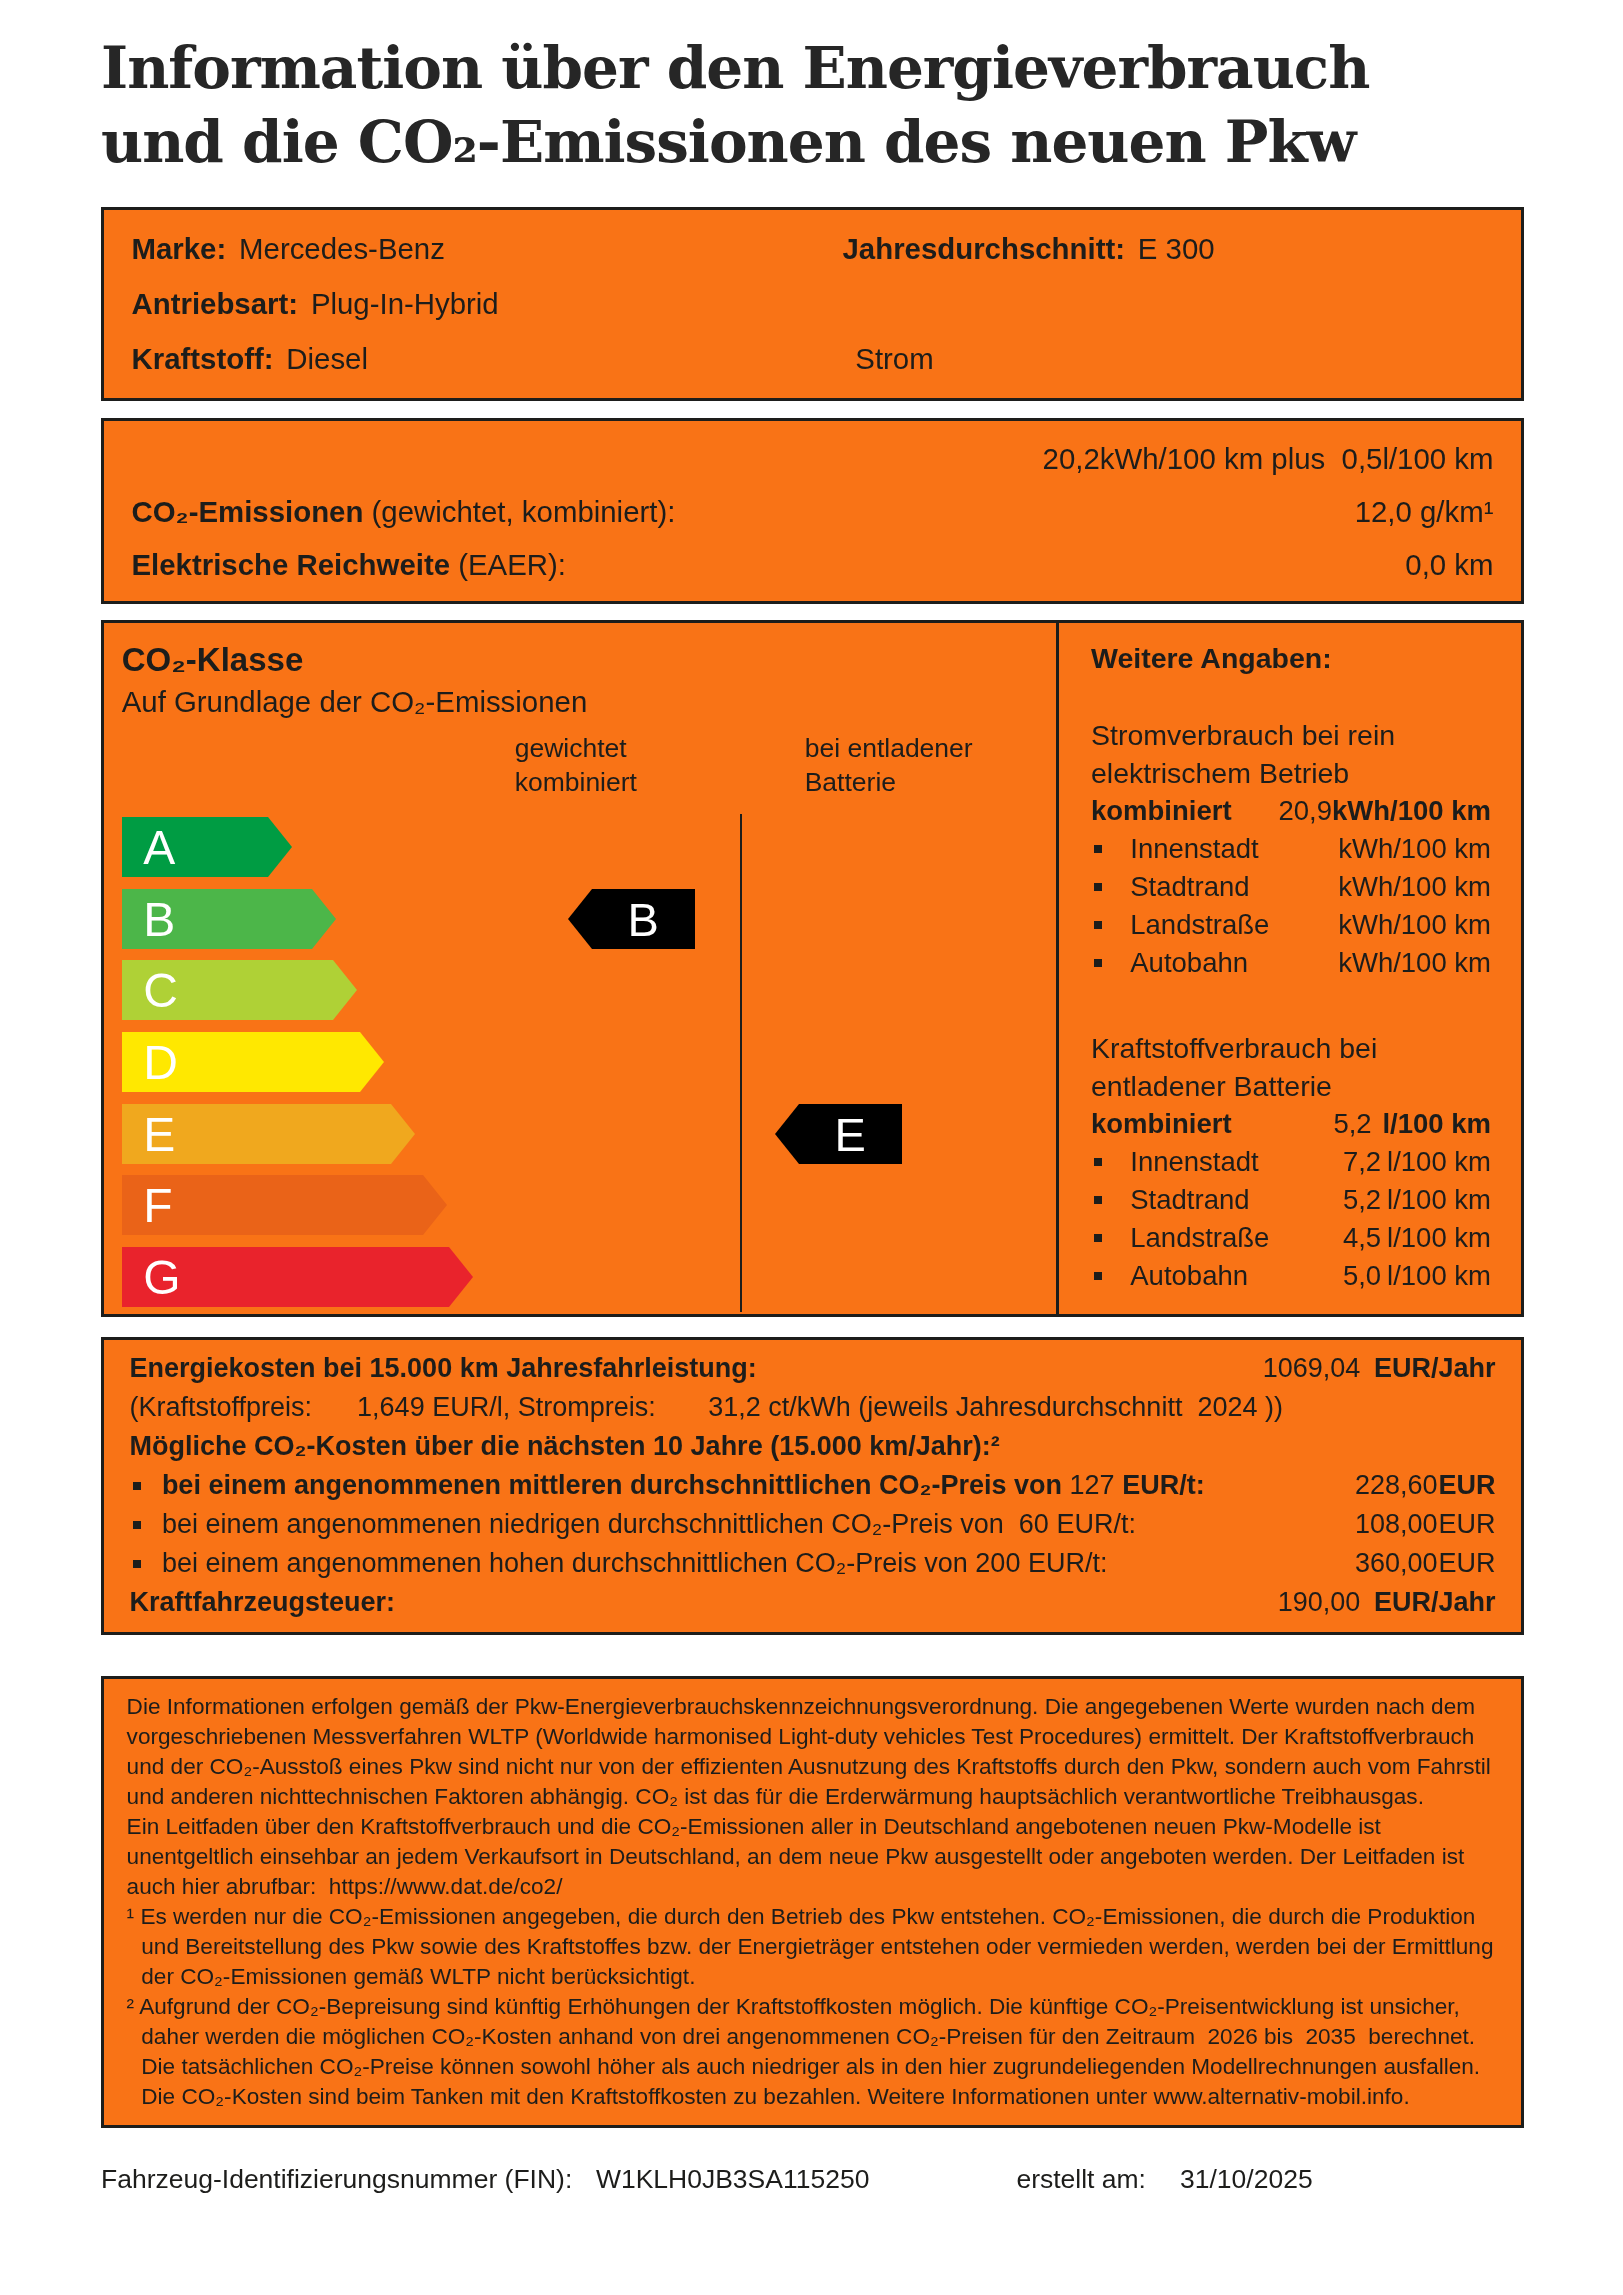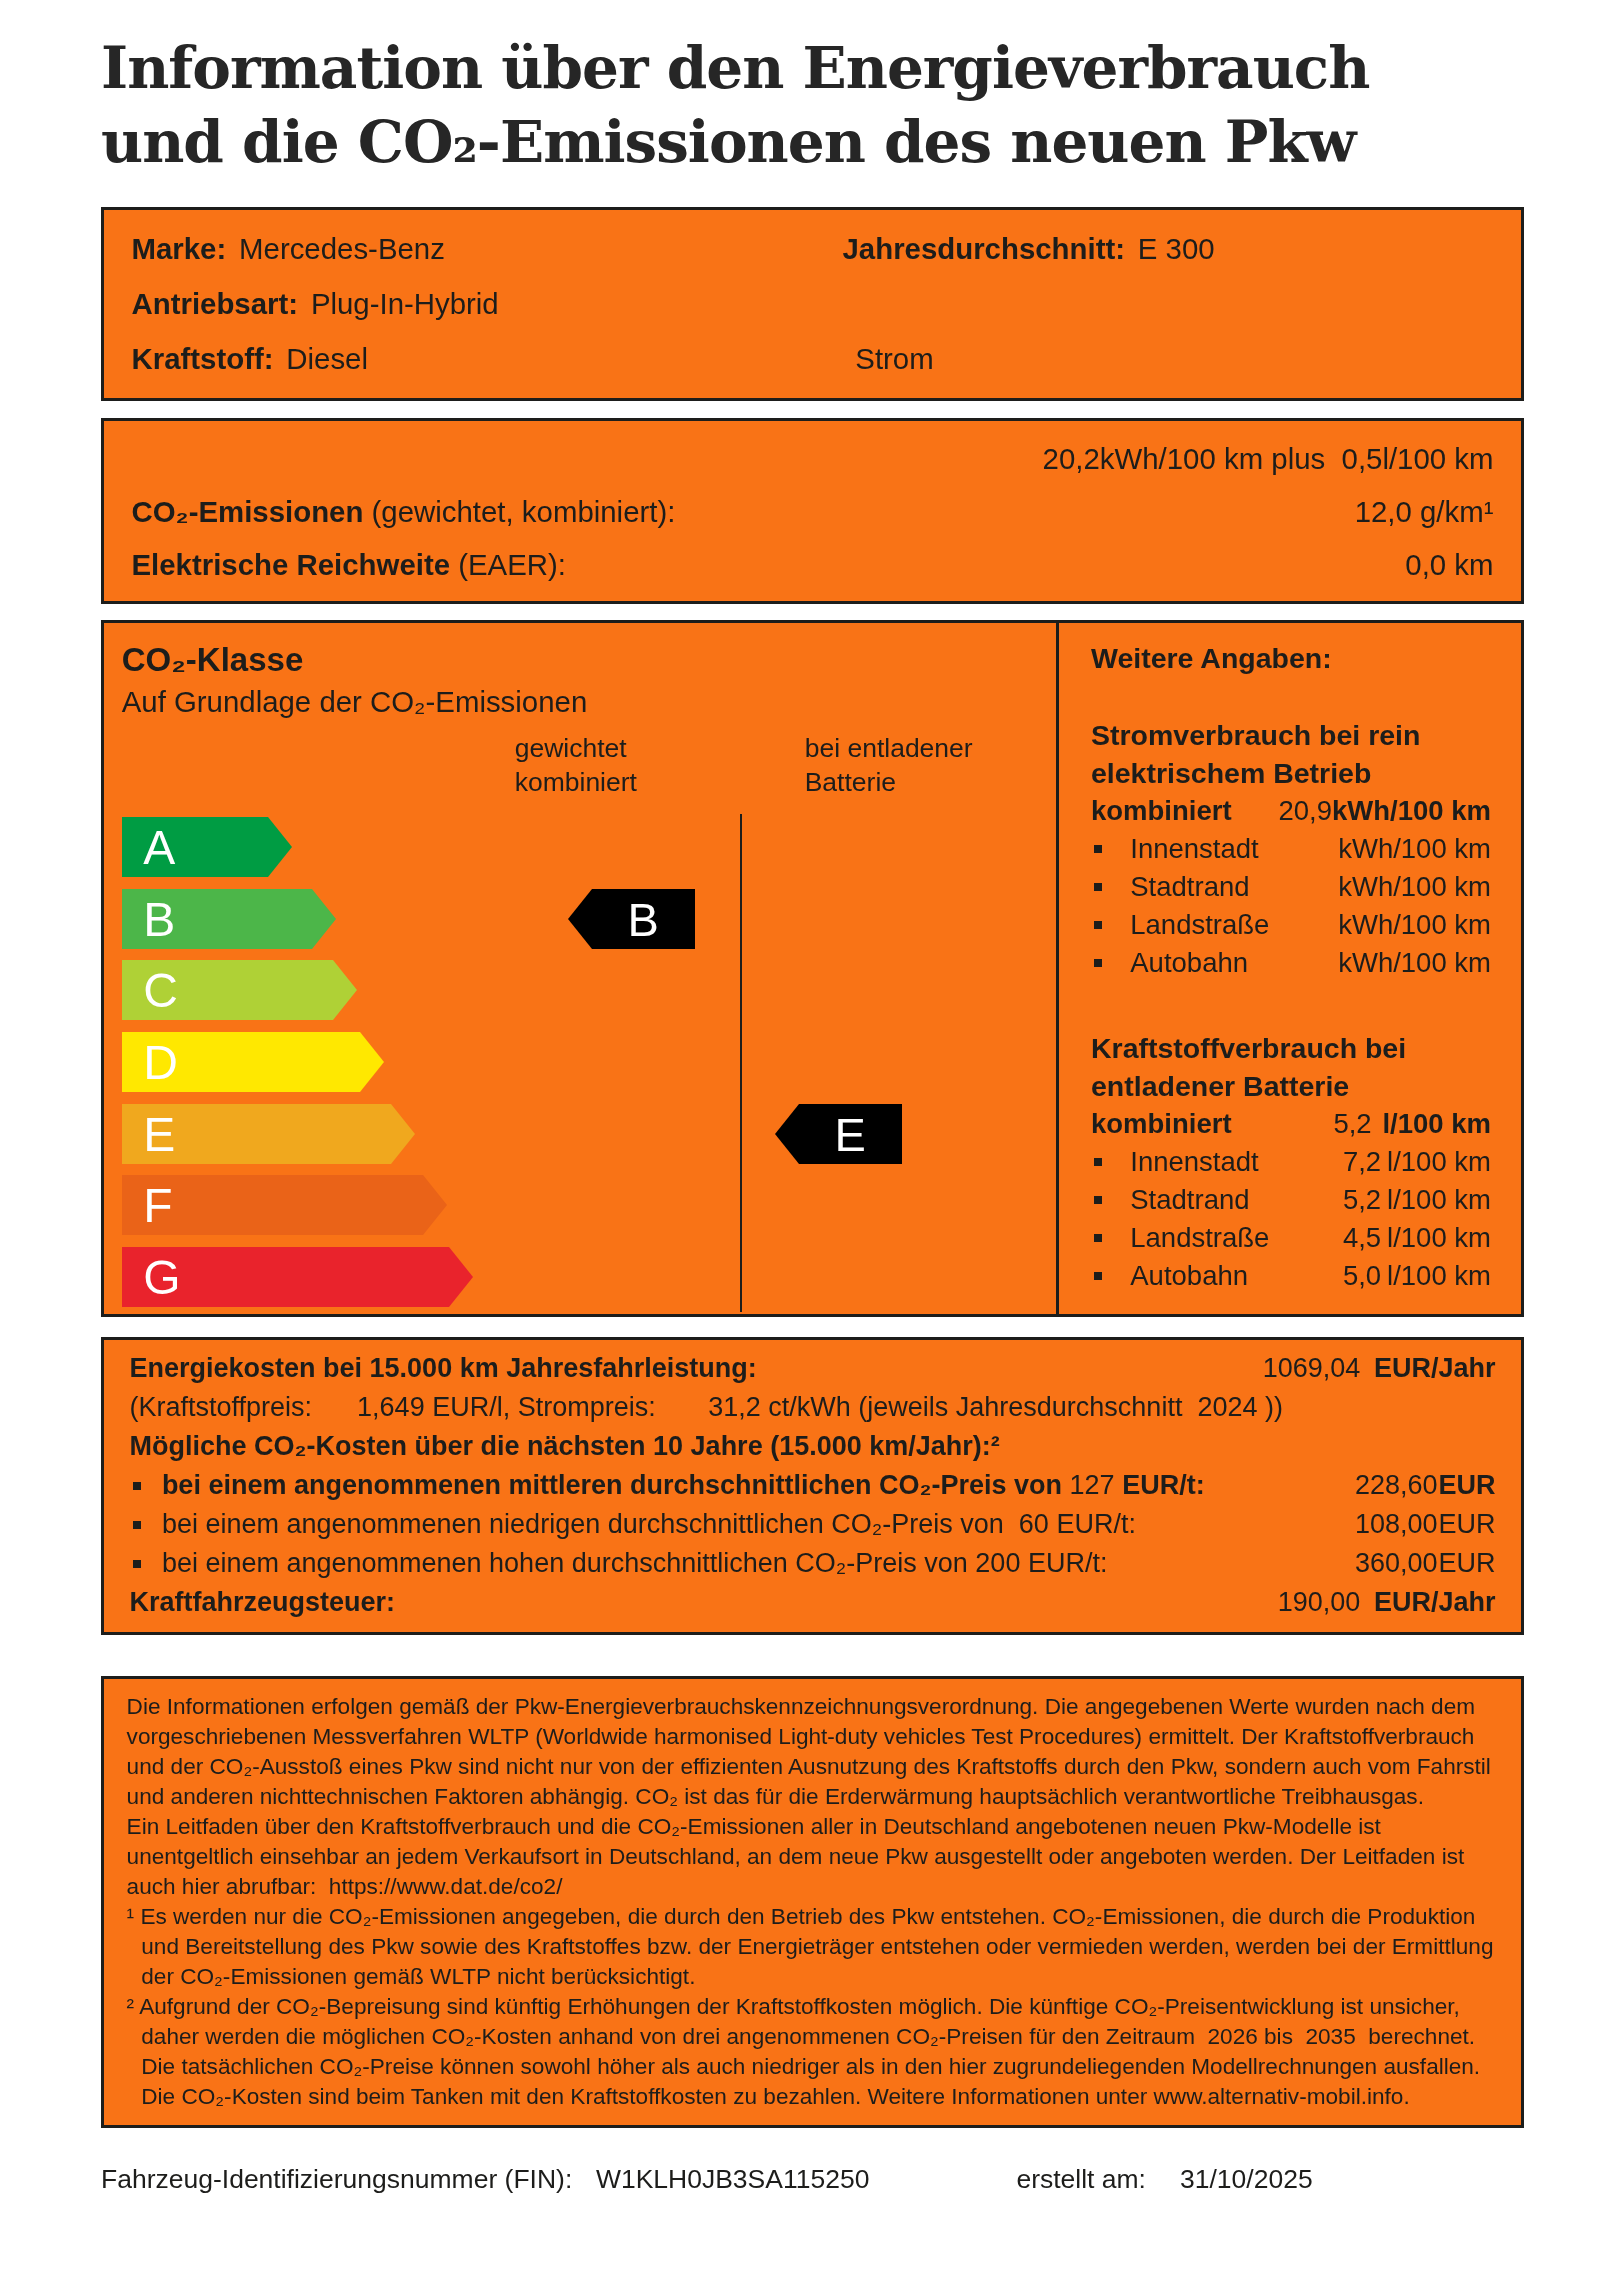--- a/index.html
+++ b/index.html
@@ -47,21 +47,21 @@
                font-size:47px;display:flex;align-items:center;justify-content:center;}
   .black-arrow::before{content:"";position:absolute;right:100%;top:0;width:0;height:0;
                border-top:30px solid transparent;border-bottom:30px solid transparent;
                border-right:24.5px solid #000;}
   .ba-b{left:470px;top:72px;}
   .ba-e{left:677px;top:287px;}
 
   .wa-title{font-size:28.5px;font-weight:700;line-height:37px;}
   .wa-block1{margin-top:39px;}
   .wa-block2{margin-top:47px;}
-  .wa-h{font-size:28.5px;font-weight:700;line-height:38px;}
+  .wa-h{font-size:28.5px;font-weight:400;line-height:38px;}
   .wa-komb{display:flex;align-items:baseline;font-size:27.5px;line-height:38px;}
   .wa-komb .u-tight{font-weight:700;}
   .wa-komb .u-gap{font-weight:700;margin-left:10.8px;}
   .wa-row{display:flex;align-items:center;font-size:27.5px;line-height:38px;}
   .sq{width:7.9px;height:7.9px;background:#1d1d1b;flex:none;margin:0 28.5px 0 2.9px;}
   .wa-val{margin-left:auto;display:flex;align-items:baseline;}
   .wa-val .unit{margin-left:5.9px;}
 
   
   .box4{margin-top:19.6px;padding:9.8px 25.5px;font-size:27px;}

